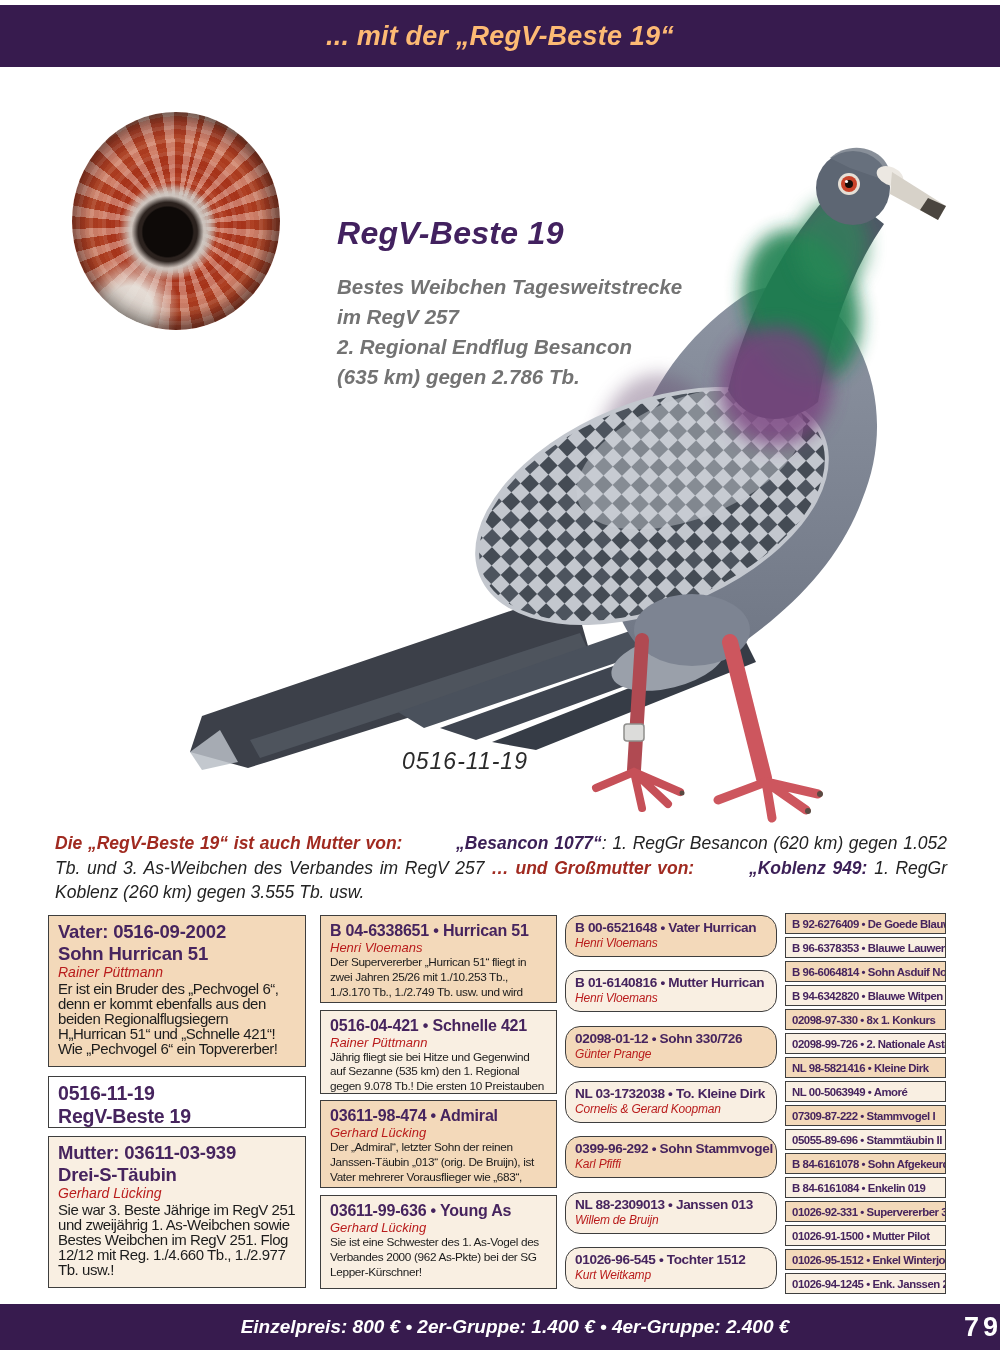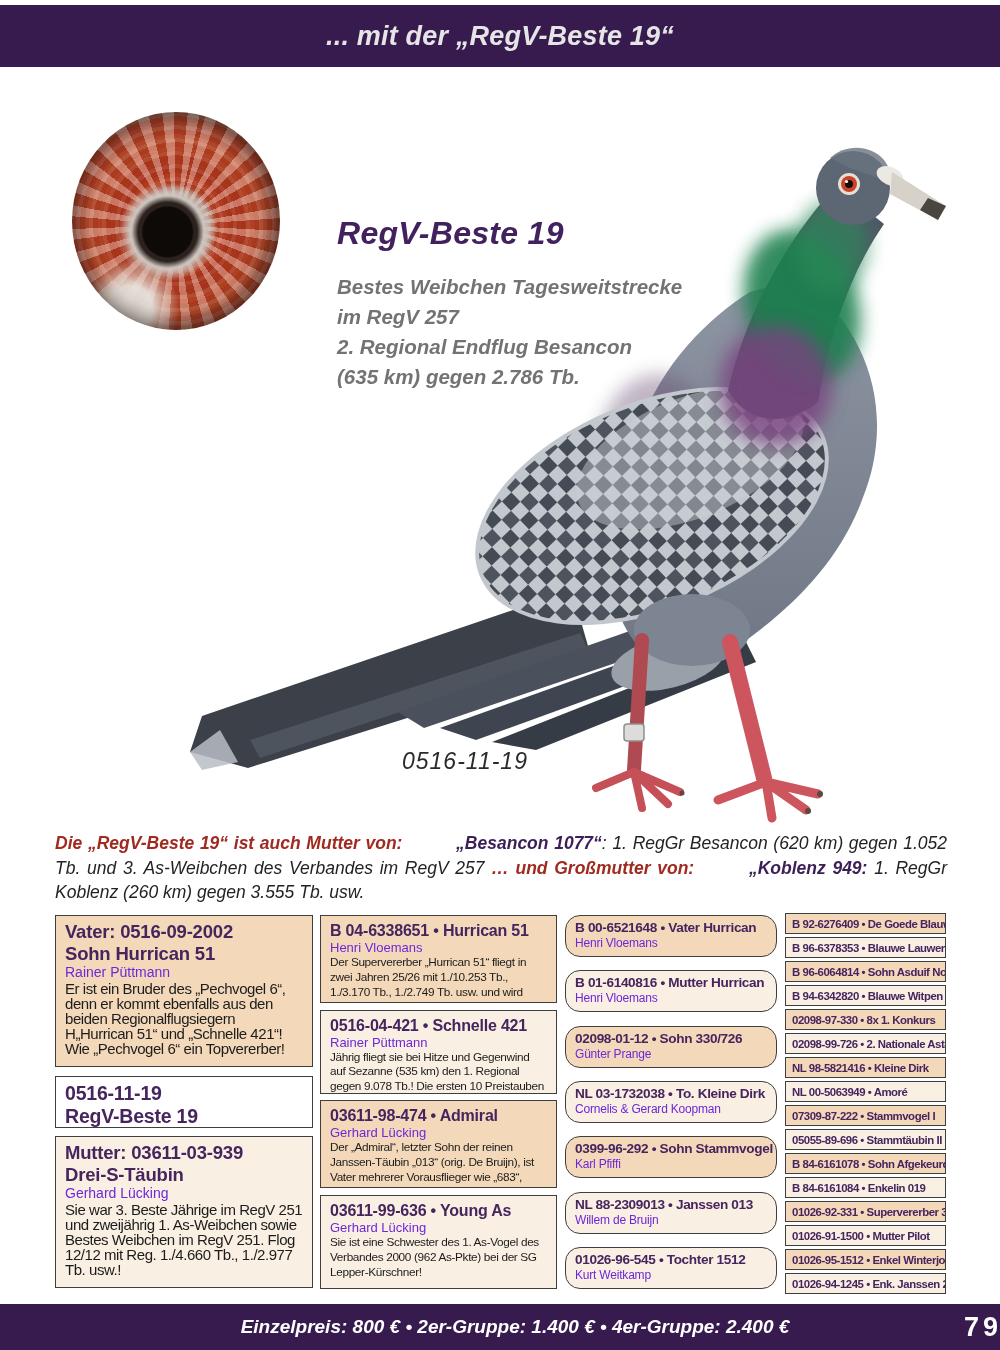--- a/index.html
+++ b/index.html
@@ -7,21 +7,21 @@
     position:relative; width:1000px; height:1350px; margin:0 auto;
     background:#ffffff; overflow:hidden;
     font-family:"Liberation Sans", sans-serif; color:#1e1e1e;
   }
   
   .topbar{
     position:absolute; left:0; top:5px; width:1000px; height:62px;
     background:#371b4e; display:flex; align-items:center; justify-content:center;
   }
   .topbar .t{
-    color:#e5e5e5; font-weight:bold; font-style:italic; font-size:27px; letter-spacing:.2px;
+    color:#fdba74; font-weight:bold; font-style:italic; font-size:27px; letter-spacing:.2px;
   }
   .botbar{
     position:absolute; left:0; top:1304px; width:1000px; height:46px;
     background:#371b4e; display:flex; align-items:center;padding-left:30px;
   }
   .botbar .price{
     position:absolute; left:0; width:100%; text-align:center;
     color:#fff; font-weight:bold; font-style:italic; font-size:19px;
   }
   .botbar .pageno{
@@ -54,32 +54,32 @@
   }
   
   .highlight{
     position:absolute; left:55px; top:831px; width:892px;
     font-style:italic; font-size:17.5px; line-height:24.5px; color:#232323; text-align:justify;
   }
   .hl-red{ color:#a02a20; font-weight:bold; }
   .hl-purple{ color:#3b1f56; font-weight:bold;margin-left:48px; }
   
   .col{ position:absolute; display:flex; flex-direction:column; justify-content:space-between; }
-  .col1{ left:55px;  top:915px; width:258px; height:373px; }
+  .col1{ left:48px;  top:915px; width:258px; height:373px; }
   .col2{ left:320px; top:915px; width:237px; height:374px; }
   .col3{ left:565px; top:915px; width:212px; height:374px; }
   .col4{ left:785px; top:913px; width:161px; height:381px; }
   .box{
     box-sizing:border-box; border:1.6px solid #3e3e3e; background:#f3d9ba;
     padding:5px 9px 4px; overflow:hidden;
   }
   .tone-b{ background:#f9efe2; }
   .tone-subject{ background:#ffffff; }
   .bt{ font-weight:bold; color:#46245e; }
-  .owner{ color:#6d28d9; }
+  .owner{ font-style:italic; color:#b91c1c; }
   .body-txt{ color:#1c1c1c; }
   
   .col1 .box{ flex:0 0 152px; }
   .col1 .box.subject{ flex:0 0 52px; }
   .col1 .bt{ font-size:18.5px; line-height:21.5px; letter-spacing:-.2px; }
   .col1 .subject .bt{ font-size:19.5px; line-height:23px; }
   .col1 .owner{ font-size:14px; line-height:17px; }
   .col1 .body-txt{ font-size:15px; line-height:15px; letter-spacing:-.45px; }
   
   .col2 .box:nth-child(1){ flex:0 0 88px; }

